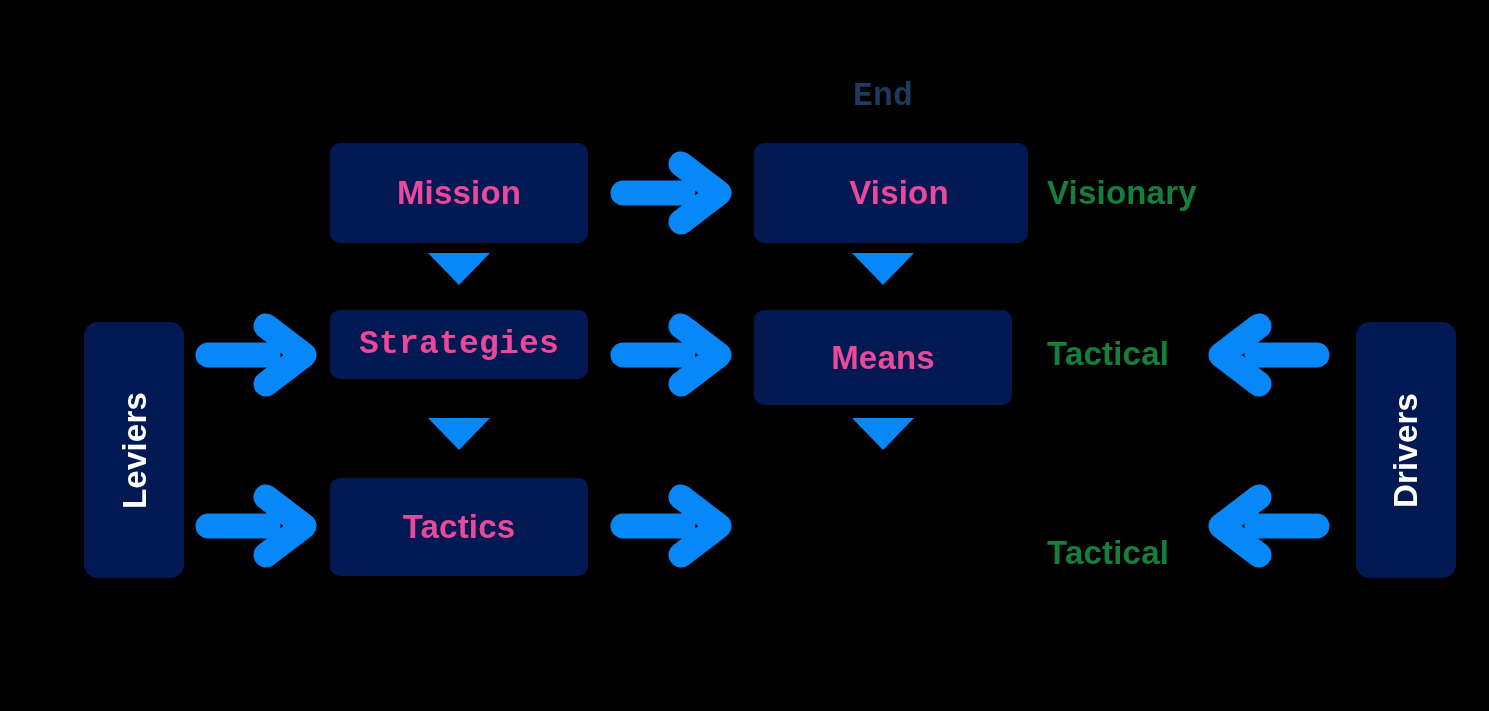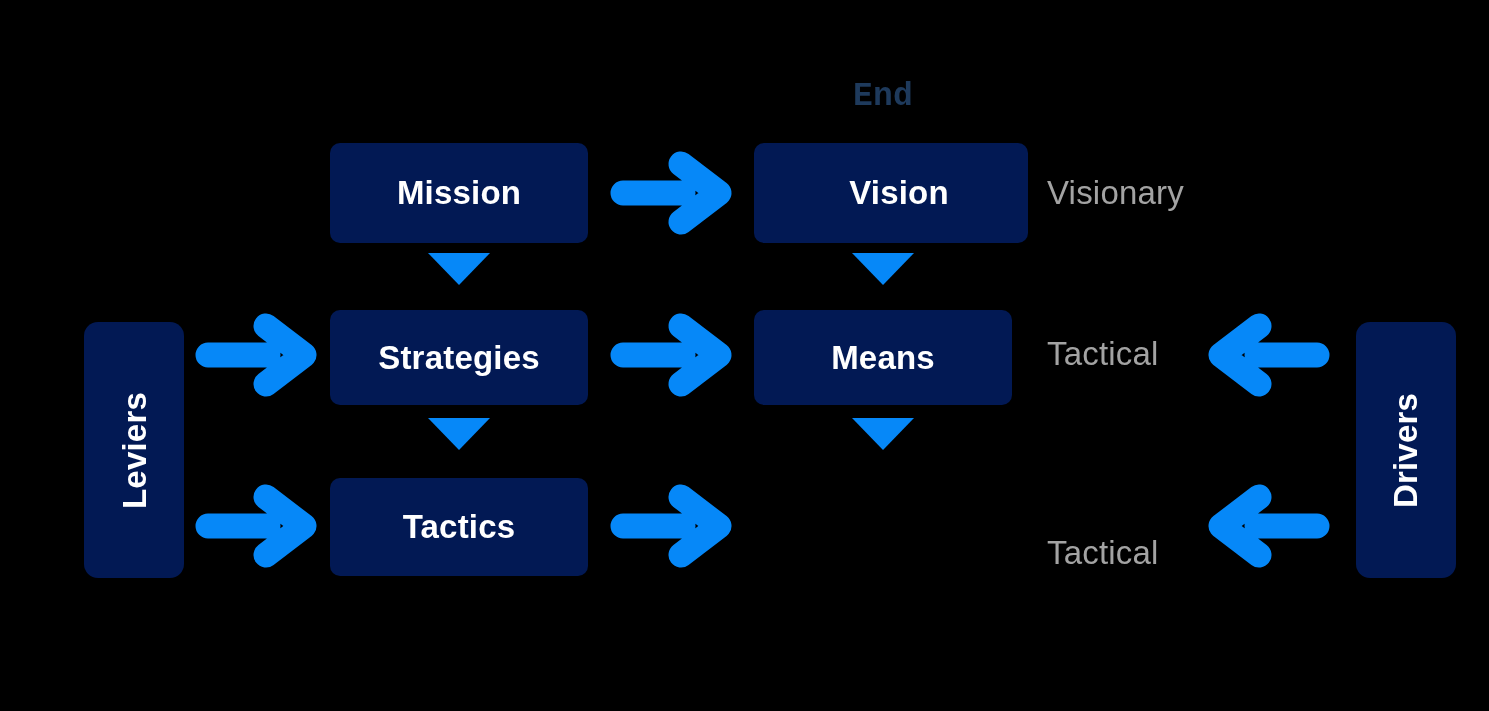--- a/index.html
+++ b/index.html
@@ -29,21 +29,21 @@
   }
 
   
   .node {
     position: absolute;
     background: #021954;
     border-radius: 10px;
     display: flex;
     align-items: center;
     justify-content: center;
-    color: #ffffff;
+    color: #ec4899;
     font-size: 33px;
     font-weight: bold;
     letter-spacing: 0.2px;
     white-space: nowrap;
   }
 
   
   .side-node {
     position: absolute;
     background: #021954;
@@ -59,22 +59,22 @@
     font-weight: bold;
     letter-spacing: 0.2px;
     white-space: nowrap;
     line-height: 1;
   }
 
   
   .tier-label {
     position: absolute;
     font-size: 33px;
-    font-weight: normal;
-    color: #a3a3a3;
+    font-weight: bold;
+    color: #15803d;
     letter-spacing: 0.2px;
     white-space: nowrap;
     line-height: 1;
     text-align: center;
   }
 
   
   .arrow {
     position: absolute;
     display: block;
@@ -122,21 +122,21 @@
       <polygon points="0,0 62,0 31,32" fill="#0688f8"></polygon>
     </svg>
   </div>
 
   <div class="arrow" style="left:200px; top:320px; width:115px; height:70px;">
     <svg width="115" height="70" viewBox="0 0 115 70" aria-hidden="true">
       <path d="M8 35 L68 35 M66 6 L104 35 L66 64" fill="none" stroke="#0688f8" stroke-width="25" stroke-linecap="round" stroke-linejoin="round"></path>
     </svg>
   </div>
 
-  <div class="node" style="left:330px; top:310px; width:258px; height:95px;">Strategies</div>
+  <div class="node" style="left:330px; top:310px; width:258px; height:69px;font-family:Liberation Mono, monospace;">Strategies</div>
 
   <div class="arrow" style="left:615px; top:320px; width:115px; height:70px;">
     <svg width="115" height="70" viewBox="0 0 115 70" aria-hidden="true">
       <path d="M8 35 L68 35 M66 6 L104 35 L66 64" fill="none" stroke="#0688f8" stroke-width="25" stroke-linecap="round" stroke-linejoin="round"></path>
     </svg>
   </div>
 
   <div class="node" style="left:754px; top:310px; width:258px; height:95px;">Means</div>
 
   <div class="tier-label" style="left:1047px; top:337px;">Tactical</div>

